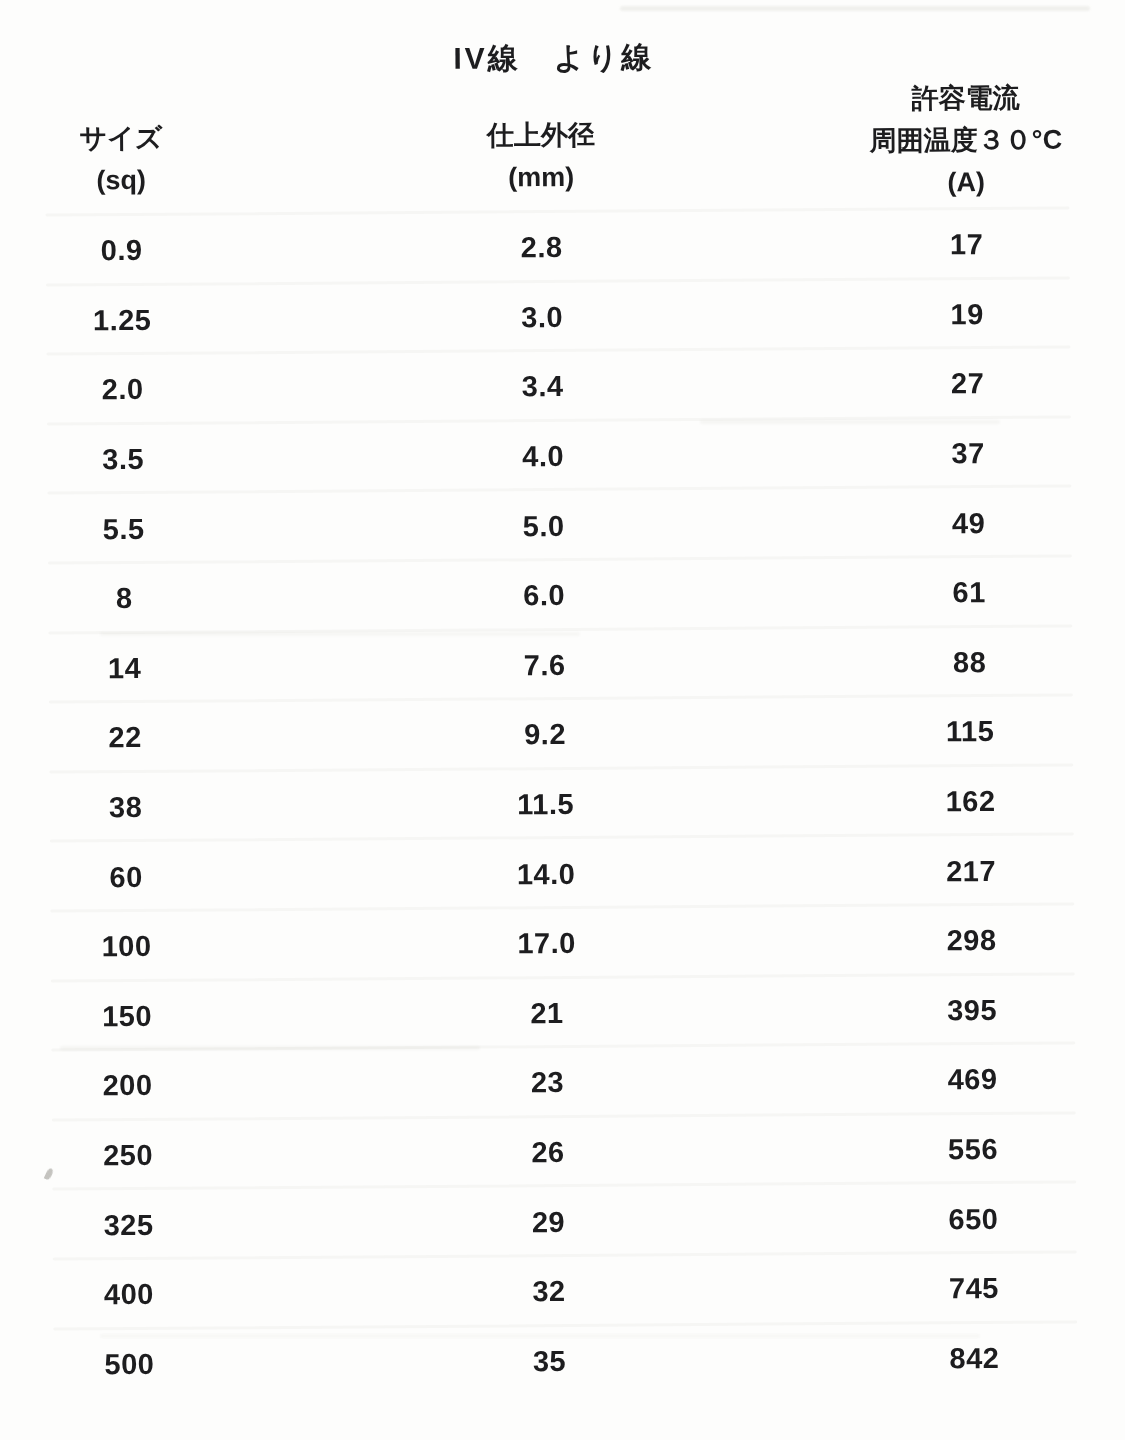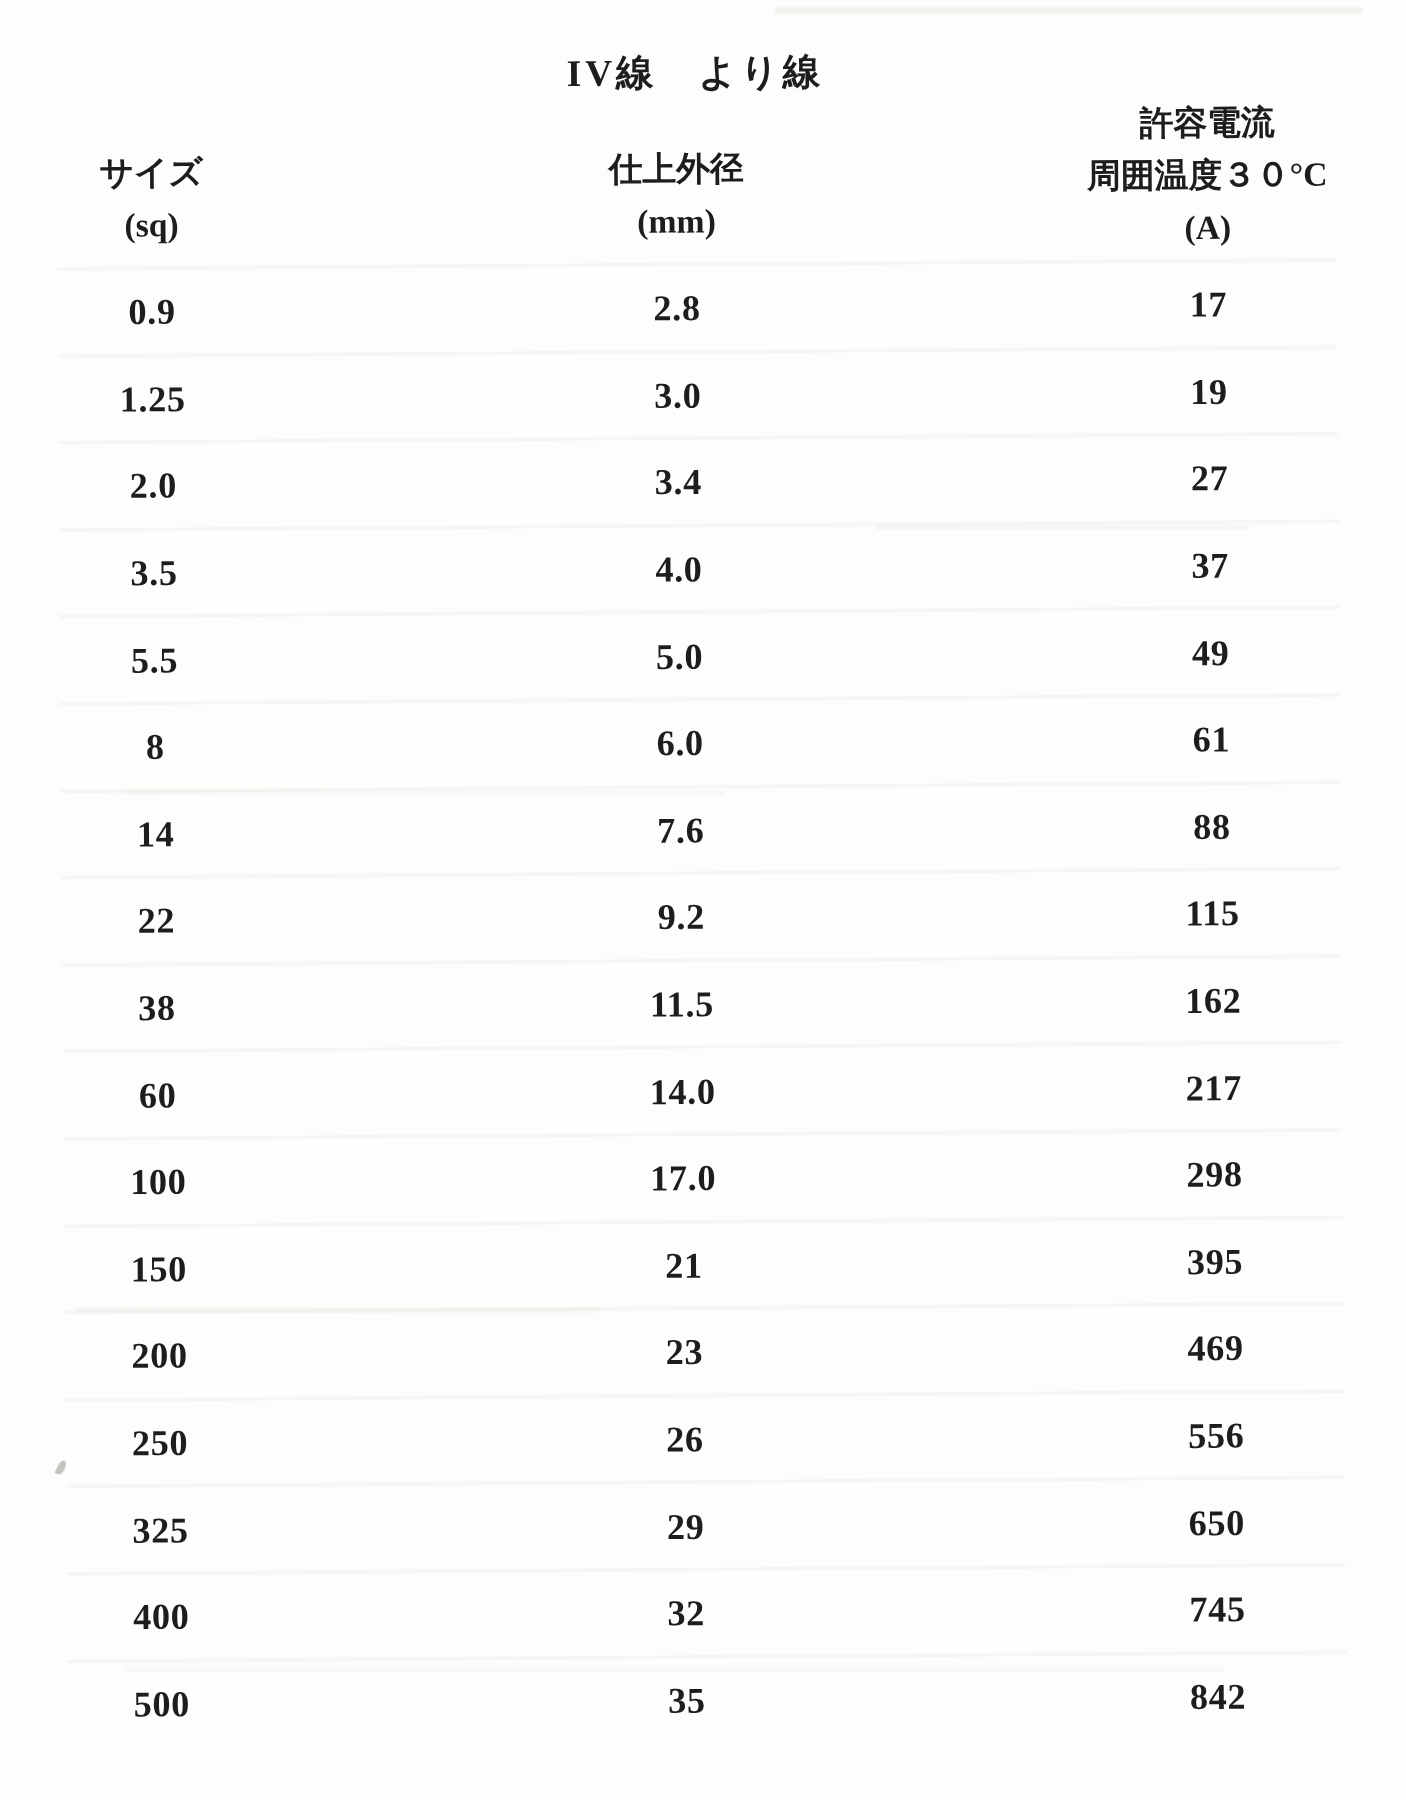--- a/index.html
+++ b/index.html
@@ -3,21 +3,21 @@
 <meta charset="utf-8">
 <style>
   html, body { margin: 0; padding: 0; background: #e8e8e8; }
   .page {
     position: relative;
     width: 1125px;
     height: 1440px;
     margin: 0 auto;
     background: #fdfdfc;
     overflow: hidden;
-    font-family: Liberation Serif, serif;
+    font-family: Liberation Sans, sans-serif;
     color: #1d1d1f;
   }
   .skew-wrap {
     position: absolute;
     inset: 0;
     transform: rotate(-0.4deg);
     transform-origin: 50% 50%;
   }
   .doc-title {
     position: absolute;

